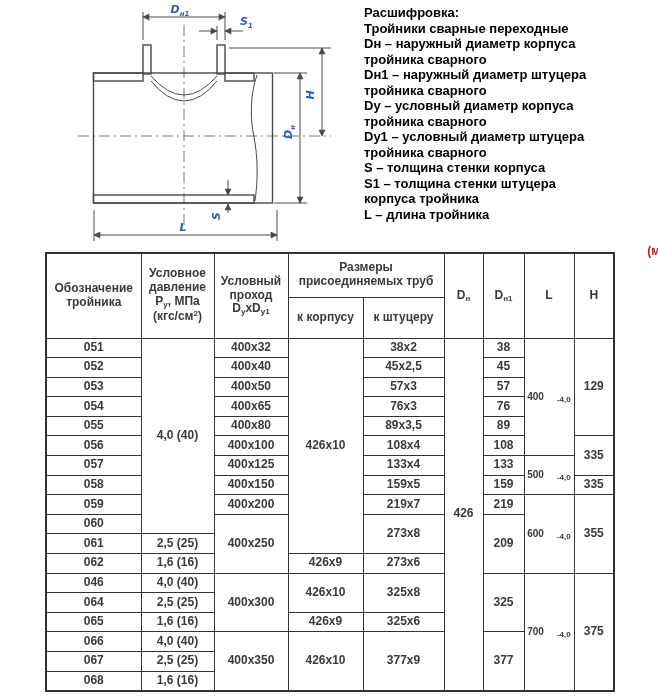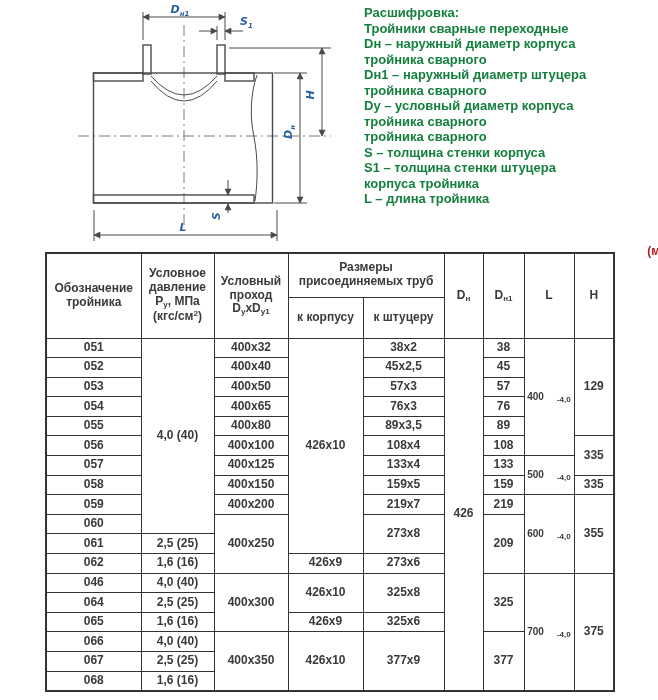--- a/index.html
+++ b/index.html
@@ -10,21 +10,21 @@
   #drawing{position:absolute;left:0;top:0;width:360px;height:246px;}
   .draw-line{stroke:#4a4a4a;stroke-width:1.4;fill:none;}
   .thin{stroke:#4a4a4a;stroke-width:1;fill:none;}
   .dim{stroke:#4a4a4a;stroke-width:1;fill:none;}
   .centerline{stroke:#7a7a7a;stroke-width:1;fill:none;stroke-dasharray:11 4 2 4;}
   .dim-label{font:italic 700 11px "DejaVu Sans",sans-serif;fill:#2b5fa5;}
   .dim-label .sub{font-size:7px;}
 
   
   #legend{position:absolute;left:364px;top:5px;width:292px;
-          font-size:13px;line-height:15.5px;font-weight:600;color:#15803d;}
+          font-size:13px;line-height:15.5px;font-weight:600;color:#000000;}
 
   
   #unit{position:absolute;left:610px;top:244px;width:63px;text-align:right;
         font-size:12px;font-weight:700;color:#b91c1c;}
 
   
   #tee-table{position:absolute;left:45px;top:252px;border-collapse:collapse;
              table-layout:fixed;border:2px solid #333;}
   #tee-table th,#tee-table td{border:1px solid #333;padding:0;text-align:center;
              vertical-align:middle;font-weight:700;font-size:12px;color:#3a3a3a;
@@ -115,20 +115,21 @@
 
   <div id="legend">
       <div>Расшифровка:</div>
       <div>Тройники сварные переходные</div>
       <div>Dн – наружный диаметр корпуса</div>
       <div>тройника сварного</div>
       <div>Dн1 – наружный диаметр штуцера</div>
       <div>тройника сварного</div>
       <div>Dу – условный диаметр корпуса</div>
       <div>тройника сварного</div>
+      <div>Dу1 – условный диаметр штуцера</div>
       <div>тройника сварного</div>
       <div>S – толщина стенки корпуса</div>
       <div>S1 – толщина стенки штуцера</div>
       <div>корпуса тройника</div>
       <div>L – длина тройника</div>
     </div>
 
   <div id="unit">(мм)</div>
 
   <table id="tee-table">

